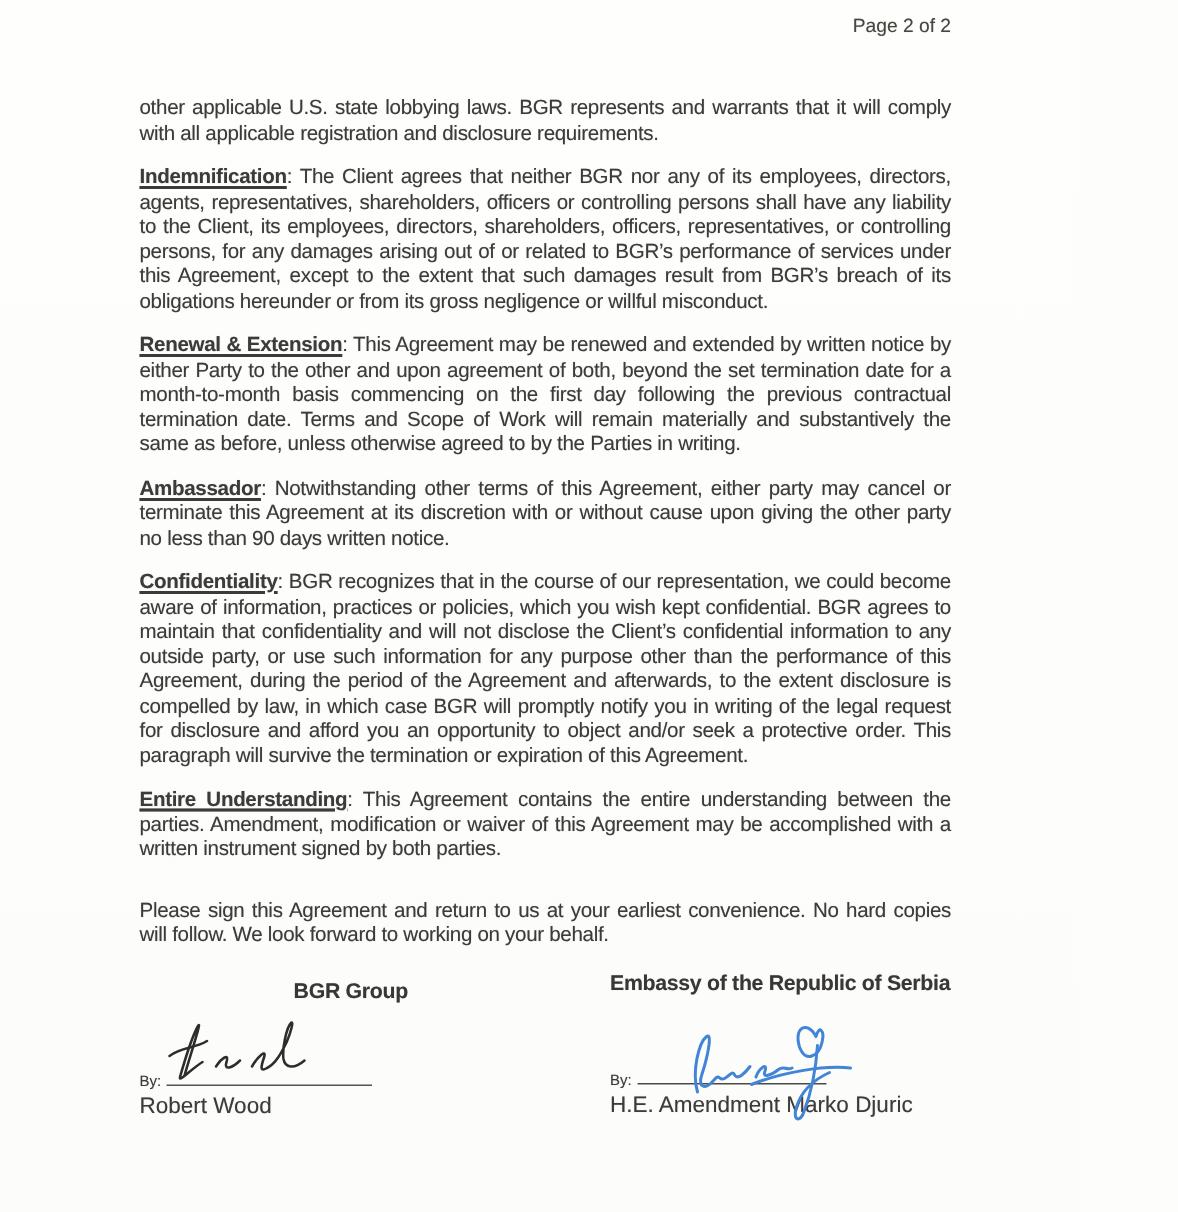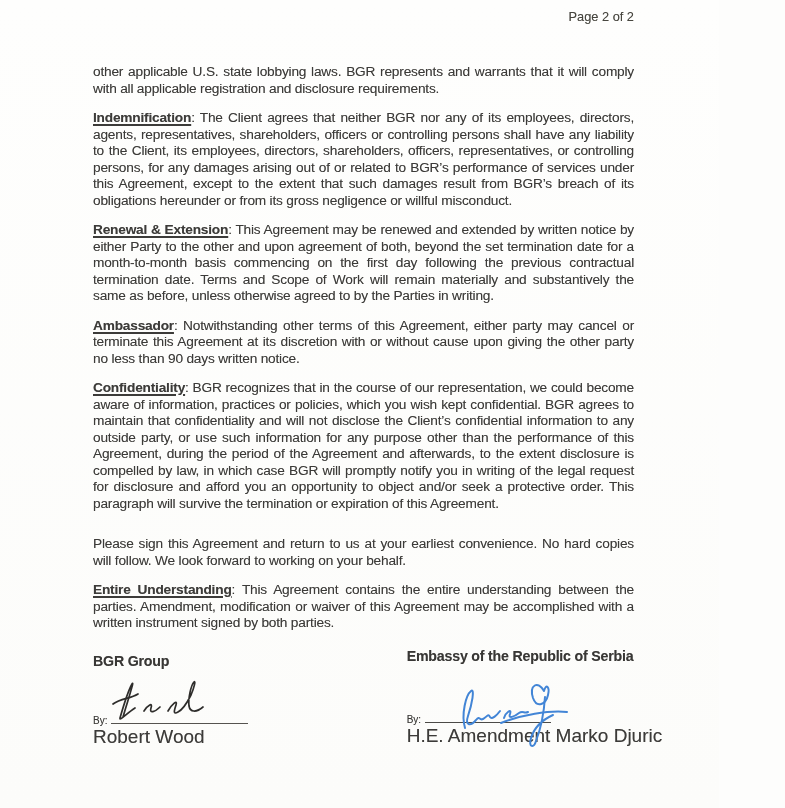--- a/index.html
+++ b/index.html
@@ -51,35 +51,35 @@
   .sig-block { position:relative; }
   .sig-left  { width:300px; }
   .sig-right { width:290px; margin-left:32px; }
   .org {
     font-size:14.2px;
     font-weight:bold;
     letter-spacing:-0.2px;
     color:#38373.5;
     color:#383735;
   }
-  .sig-left .org { margin-top:5px; }
+  .sig-left .org { margin-top:5px;text-align:center; }
   .sig-area { position:relative; height:46px; }
   .sig-svg { position:absolute; pointer-events:none; }
   .sig-svg.black { left:14px; top:2px; }
   .sig-svg.blue  { left:36px; top:-40px; z-index:2; }
   .by-row { font-size:10px; position:relative; z-index:1; }
   .sig-line {
     display:inline-block;
     width:137px;
     border-bottom:1.8px solid #55534f;
     height:0.9em;
     margin-left:4px;
   }
   .sig-right .sig-line { width:126px; border-bottom-color:#4b4a47; }
-  .sig-name  { font-size:19px; line-height:17px; margin-top:2px; }
+  .sig-name  { font-size:15px; line-height:17px; margin-top:2px; }
   .sig-title { font-size:13.8px; line-height:17px; }
   .sig-right .sig-area { height:50px; }
 </style>
 </head>
 <body>
 
 <div class="page">
 
   <div class="page-header">Page 2 of 2</div>
 
@@ -88,23 +88,23 @@
     <p class="para"><strong class="h"></strong><span>other applicable U.S. state lobbying laws. BGR represents and warrants that it will comply with all applicable registration and disclosure requirements.</span></p>
 
     <p class="para"><strong class="h">Indemnification</strong><span>: The Client agrees that neither BGR nor any of its employees, directors, agents, representatives, shareholders, officers or controlling persons shall have any liability to the Client, its employees, directors, shareholders, officers, representatives, or controlling persons, for any damages arising out of or related to BGR’s performance of services under this Agreement, except to the extent that such damages result from BGR’s breach of its obligations hereunder or from its gross negligence or willful misconduct.</span></p>
 
     <p class="para"><strong class="h">Renewal &amp; Extension</strong><span>: This Agreement may be renewed and extended by written notice by either Party to the other and upon agreement of both, beyond the set termination date for a month-to-month basis commencing on the first day following the previous contractual termination date. Terms and Scope of Work will remain materially and substantively the same as before, unless otherwise agreed to by the Parties in writing.</span></p>
 
     <p class="para"><strong class="h">Ambassador</strong><span>: Notwithstanding other terms of this Agreement, either party may cancel or terminate this Agreement at its discretion with or without cause upon giving the other party no less than 90 days written notice.</span></p>
 
     <p class="para"><strong class="h">Confidentiality</strong><span>: BGR recognizes that in the course of our representation, we could become aware of information, practices or policies, which you wish kept confidential. BGR agrees to maintain that confidentiality and will not disclose the Client’s confidential information to any outside party, or use such information for any purpose other than the performance of this Agreement, during the period of the Agreement and afterwards, to the extent disclosure is compelled by law, in which case BGR will promptly notify you in writing of the legal request for disclosure and afford you an opportunity to object and/or seek a protective order.  This paragraph will survive the termination or expiration of this Agreement.</span></p>
 
+    <p class="para"><strong class="h">Entire Understanding</strong><span>: This Agreement contains the entire understanding between the parties. Amendment, modification or waiver of this Agreement may be accomplished with a written instrument signed by both parties.</span></p>
+
     <p class="para closing">Please sign this Agreement and return to us at your earliest convenience. No hard copies will follow. We look forward to working on your behalf.</p>
-
-    <p class="para"><strong class="h">Entire Understanding</strong><span>: This Agreement contains the entire understanding between the parties. Amendment, modification or waiver of this Agreement may be accomplished with a written instrument signed by both parties.</span></p>
 
   </div>
 
   <div class="sigs">
 
     <div class="sig-block sig-left">
       <div class="org">BGR Group</div>
       <div class="sig-area">
         <svg class="sig-svg black" width="130" height="52" viewBox="0 0 130 52">
           <g fill="none" stroke="#2e2d2b" stroke-width="1.7" stroke-linecap="round">

